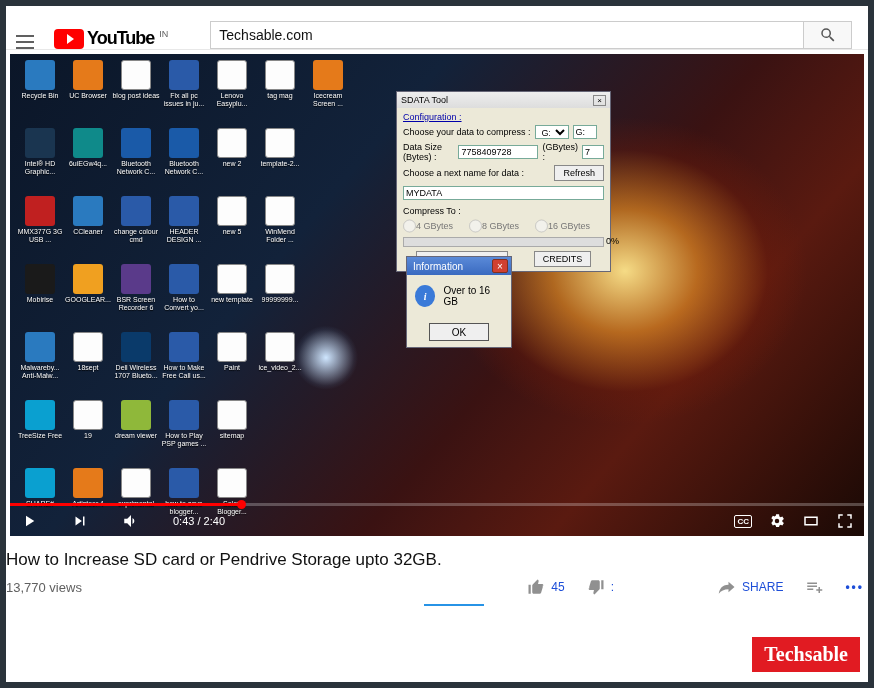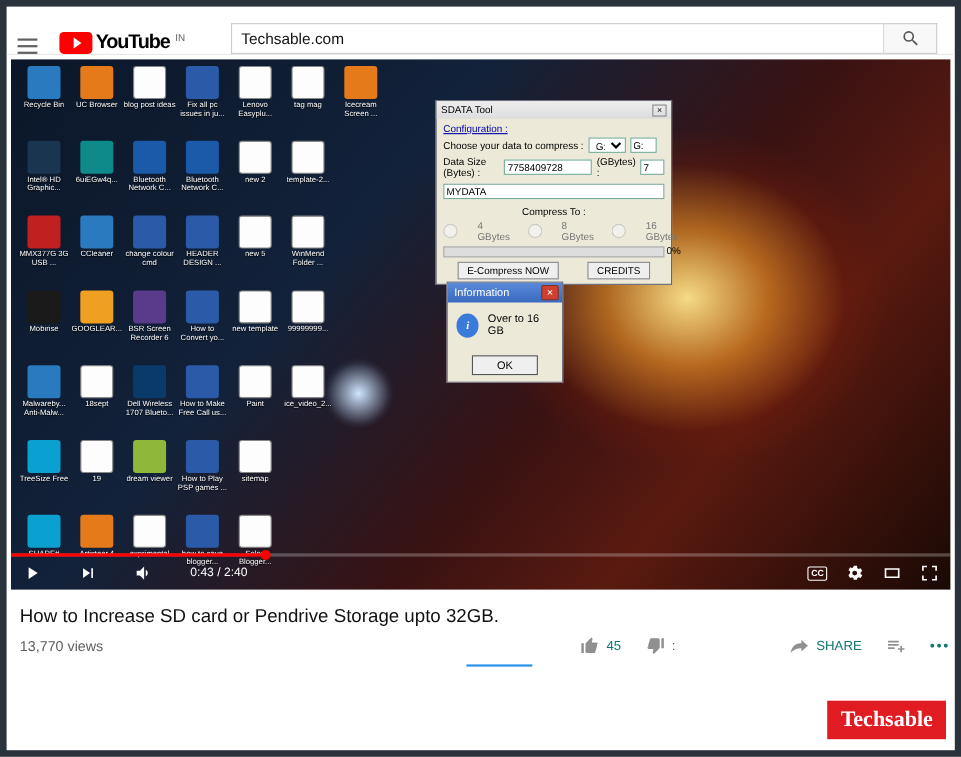--- a/index.html
+++ b/index.html
@@ -38,21 +38,21 @@
   .dlg { position: absolute; left: 357px; top: 37px; width: 215px; background: #ece9d8; border: 1px solid #667; font-size: 9px; margin-left: 29px; }
   .dlg .title { background: linear-gradient(#eee,#ddd); height: 16px; padding: 2px 4px; display: flex; justify-content: space-between; align-items: center; font-size: 9px; }
   .dlg .body { padding: 4px 6px; }
   .dlg .row { display:flex; align-items:center; gap:4px; margin: 3px 0; }
   .dlg input, .dlg select { font-size: 9px; border:1px solid #7a9; padding:1px 2px; background:#fff; height:14px; }
   .dlg button { font-size:9px; border:1px solid #888; background:#efefef; height:16px; padding:0 8px; cursor:pointer; }
   .dlg .cfg { color:#00a; text-decoration:underline; margin-bottom:2px; }
   .dlg .prog { height:10px; border:1px solid #aaa; background:#ddd; position:relative; margin:4px 0; }
   .dlg .prog::after{ content:"0%"; position:absolute; right:-16px; top:-2px; font-size:9px;}
   .dlg .opts { display:flex; gap:16px; margin:3px 0; color:#777;}
-  .dlg .opts label{ display:flex; gap:18px; align-items:center;}
+  .dlg .opts label{ display:flex; gap:0; align-items:center;}
   .dlg .bot { display:flex; justify-content: space-around; margin-top:4px;}
 
   .info { position: absolute; left: 396px; top: 202px; width: 106px; background:#ece9d8; border:1px solid #667; font-size:10px;}
   .info .ititle { background: linear-gradient(#5a8ad8,#3a6ac0); color:#fff; height:18px; display:flex; justify-content:space-between; align-items:center; padding:0 3px 0 6px; font-size:10px;}
   .info .ititle .xbtn { width:16px;height:14px;background:#d04030;border:1px solid #803020;color:#fff;font-size:10px;display:flex;align-items:center;justify-content:center;border-radius:2px;}
   .info .ibody { padding:10px 8px; display:flex; align-items:center; gap:8px;}
   .info .iicon { width:22px; height:22px; border-radius:50%; background:#3a7ad8; color:#fff; display:flex;align-items:center;justify-content:center; font-style:italic; font-weight:bold; font-family:Georgia,serif;}
   .info .ibtn { display:flex; justify-content:center; padding:6px;}
   .info button { width:60px; height:18px; border:1px solid #555; background:#efefef; font-size:10px; cursor:pointer;}
 
@@ -61,24 +61,24 @@
   .prog-played { height:100%; width:27%; background:#f00; position:relative;}
   .prog-played::after{content:"";position:absolute;right:-5px;top:-3px;width:9px;height:9px;border-radius:50%;background:#f00;}
   .controls { position:absolute; left:0; right:0; bottom:0; height:30px; display:flex; align-items:center; padding:0 10px; color:#fff; font-size:11px;}
   .controls .left { display:flex; align-items:center; gap:33px;}
   .controls .right { margin-left:auto; display:flex; align-items:center; gap:16px;}
   .cicon{ cursor:pointer; display:flex; align-items:center;}
   svg.ci{ width:18px; height:18px; fill:#fff;}
   .cc-box{ border:1.5px solid #fff; font-size:8px; font-weight:bold; padding:1px 2px; border-radius:2px;}
 
   
-  .meta { padding: 14px 4px 0 12px; }
+  .meta { padding: 14px 4px 0 0; }
   .vtitle { font-size: 17px; color:#111; margin-bottom:8px; }
   .vrow { display:flex; align-items:center; color:#606060; font-size:13px; }
-  .v-actions { margin-left:auto; display:flex; align-items:center; gap:22px; color:#0f766e;}
+  .v-actions { margin-left:auto; display:flex; align-items:center; gap:22px; color:#1d4ed8;}
   .act { display:flex; align-items:center; gap:6px; cursor:pointer; font-size:12px;}
   svg.ai{width:18px;height:18px;fill:#909090;}
   .dots{letter-spacing:2px;font-weight:bold;}
   .underline { position:relative; }
   .underline::after{content:"";position:absolute;left:418px;width:60px;height:2px;background:#2793e6;bottom:-10px;}
 
   .watermark { position:absolute; right:8px; bottom:10px; background:#e11b22; color:#fff; font-weight:700; font-size:20px; padding:6px 12px; font-family:Georgia,'Times New Roman',serif;}
 </style>
 </head>
 <body>
@@ -304,22 +304,27 @@
           <span>Choose your data to compress :</span>
           <select style="width:34px;"><option>G:\</option></select>
           <input style="width: 24px;" value="G:">
         </div>
         <div class="row">
           <span>Data Size (Bytes) :</span>
           <input style="width: 80px;" value="7758409728">
           <span>(GBytes) :</span>
           <input style="width: 22px;" value="7">
         </div>
+        <div class="row">
+          <span>Choose a next name for data :</span>
+          <span style="flex:1"></span>
+          <button>Refresh</button>
+        </div>
         <input style="width: 100%; margin: 2px 0px;" value="MYDATA">
-        <div style="margin-top:4px;text-align:center;">Compress To :</div>
+        <div style="margin-top:4px;">Compress To :</div>
         <div class="opts">
           <label>
               <input type="radio" disabled="" style="">
               <span>4 GBytes</span>
             </label>
           <label>
               <input type="radio" disabled="" style="">
               <span>8 GBytes</span>
             </label>
           <label>

